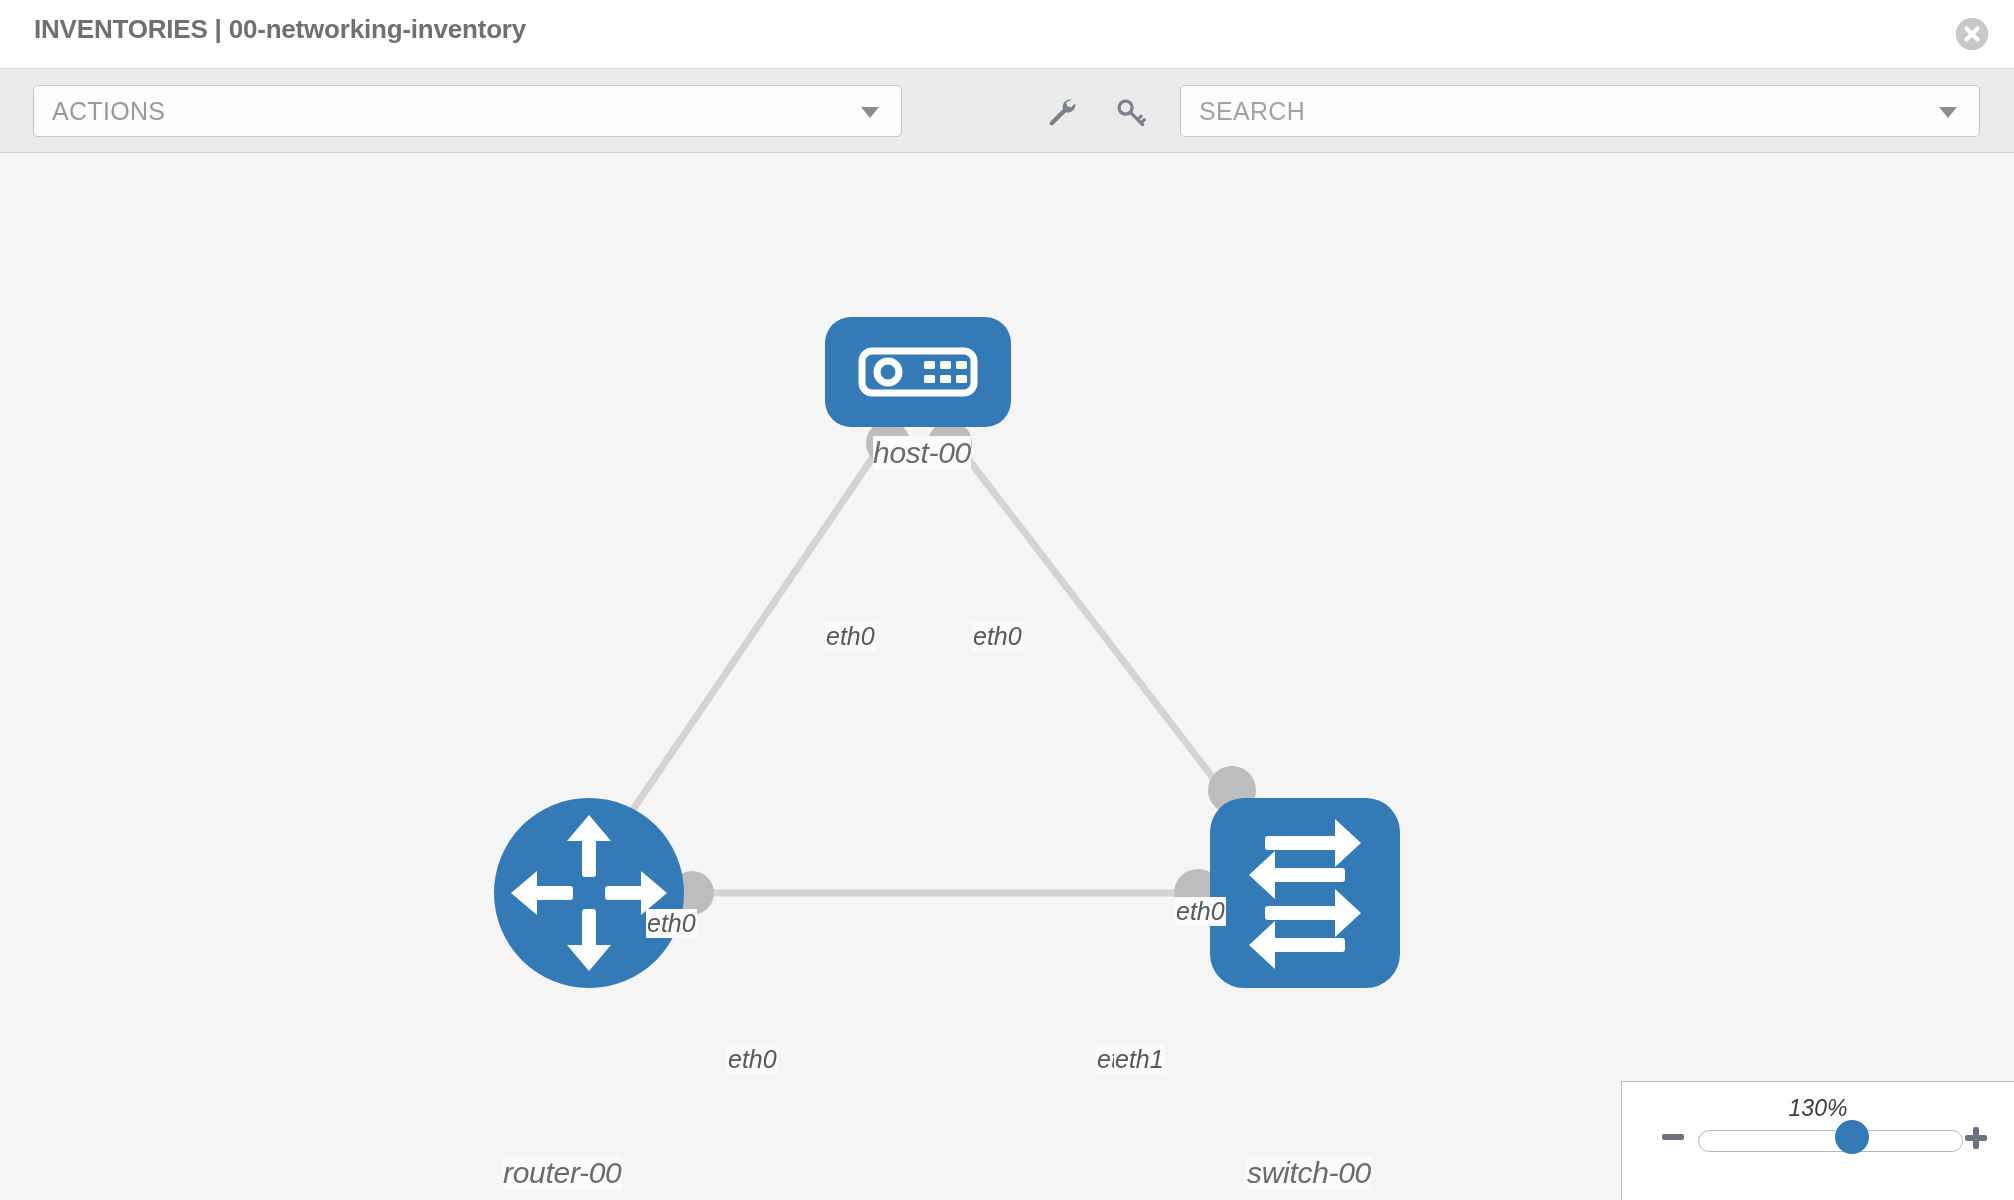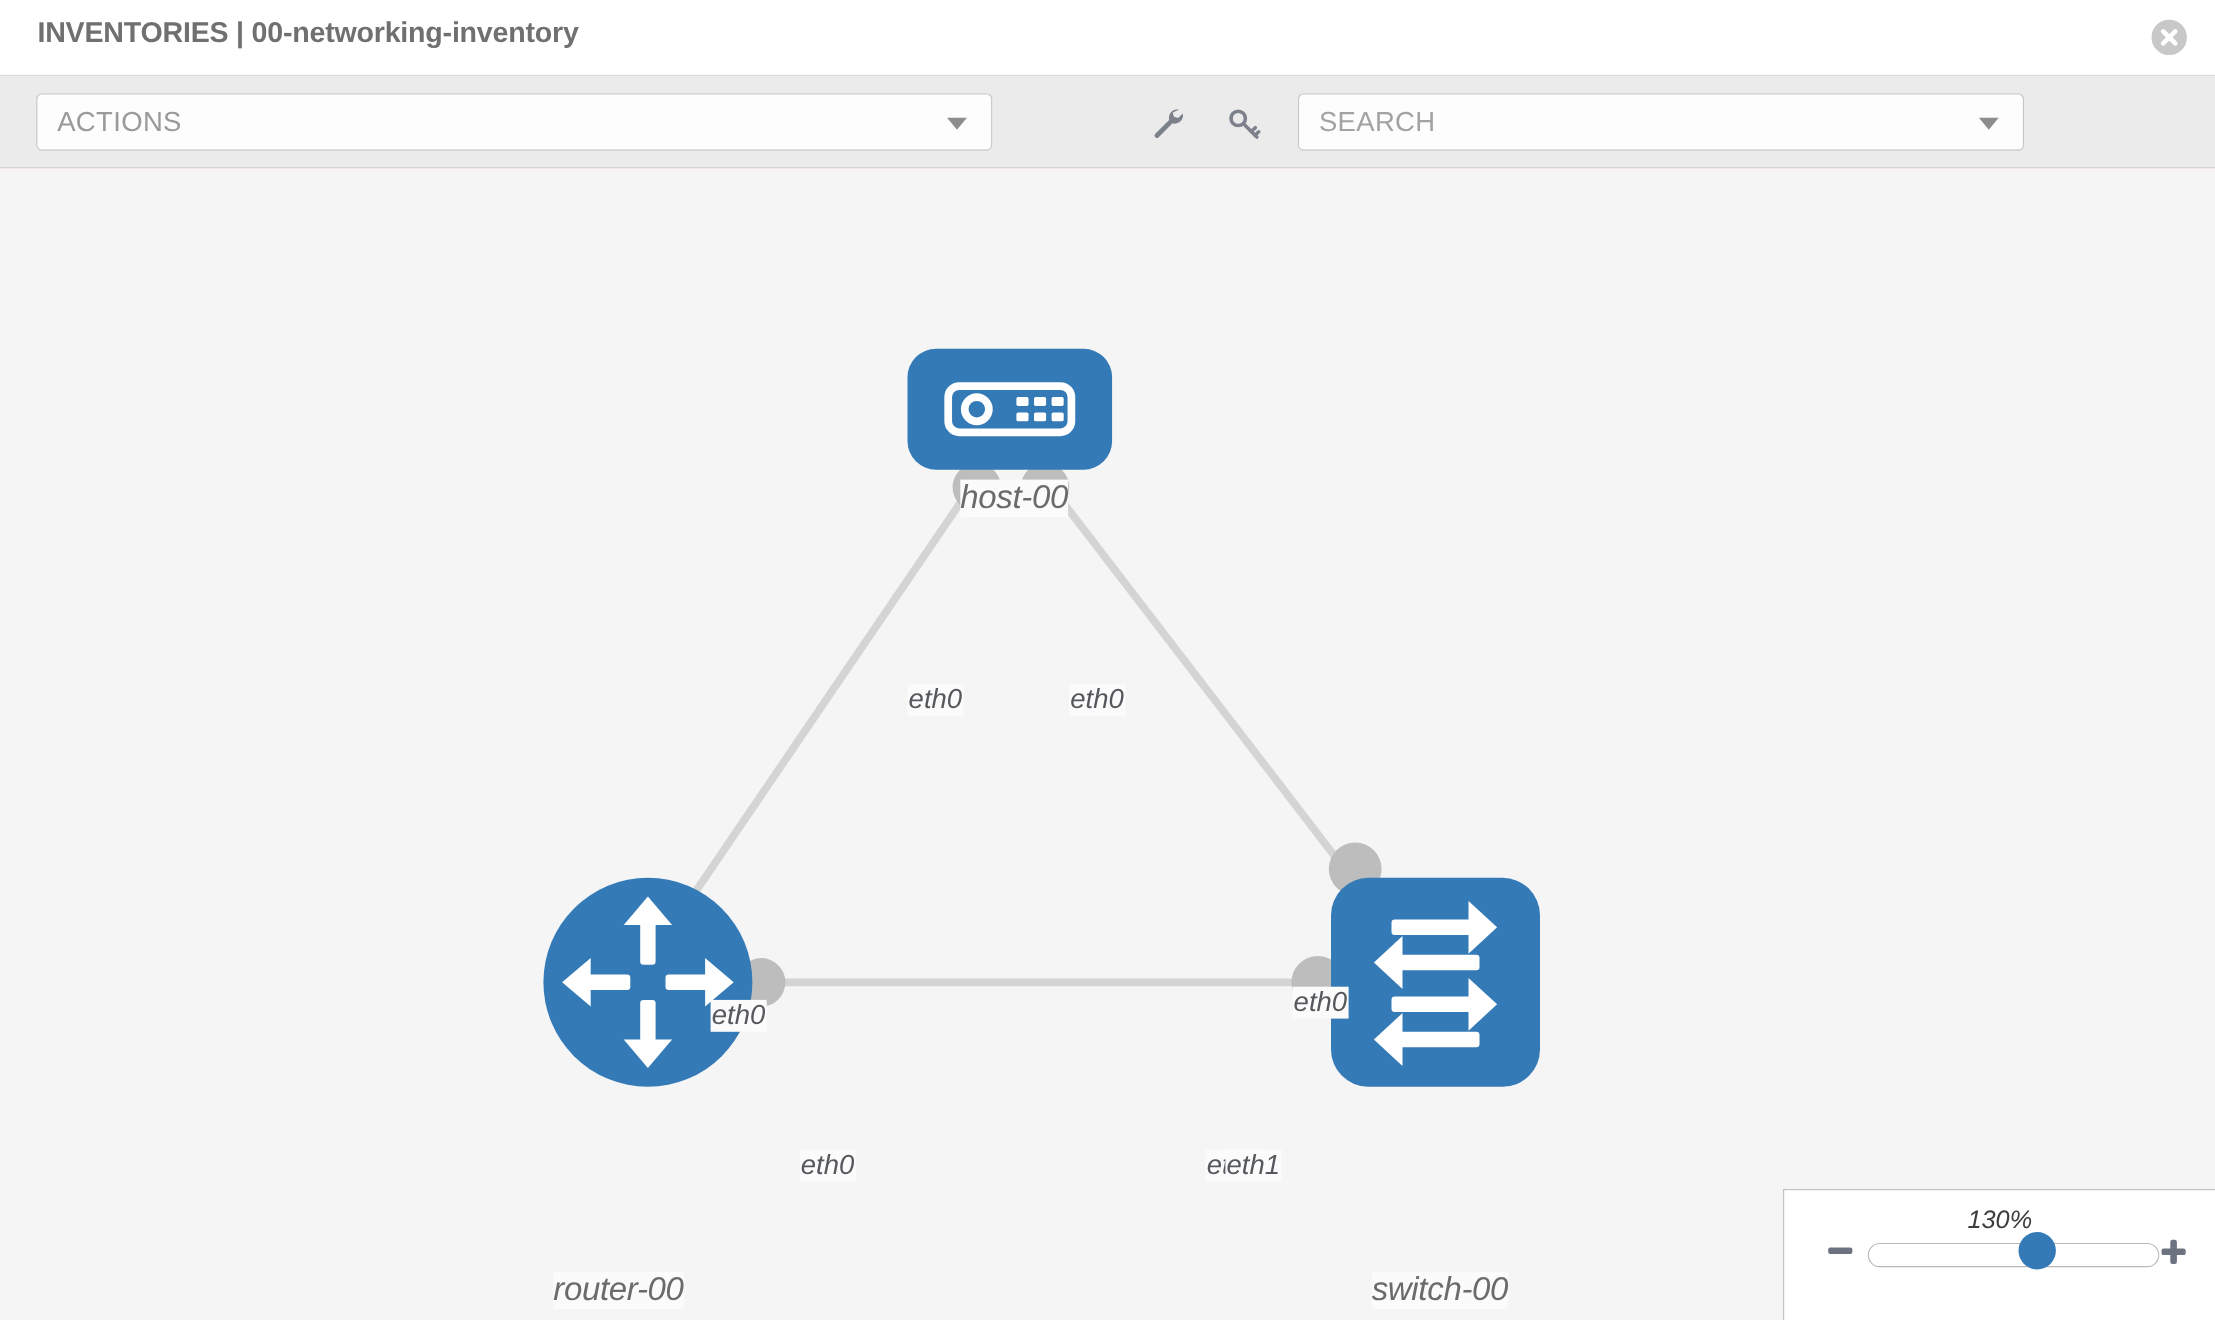--- a/index.html
+++ b/index.html
@@ -9,21 +9,21 @@
     height: 1200px;
     overflow: hidden;
     background: #ffffff;
     font-family: "Liberation Sans", sans-serif;
   }
 
   #app {
     position: relative;
     width: 2014px;
     height: 1200px;
-    background: #fca5a5;
+    background: #b91c1c;
   }
 
   
   .header {
     position: absolute;
     left: 0; top: 0;
     width: 2014px;
     height: 69px;
     background: #ffffff;
     border-bottom: 1px solid #d7d7d7;
@@ -98,21 +98,21 @@
     cursor: pointer;
     color: #7d818c;
   }
   .wrench-icon { left: 1046px; }
   .key-icon    { left: 1114px; }
 
   .search-box {
     position: absolute;
     left: 1180px;
     top: 16px;
-    width: 660px;
+    width: 800px;
     height: 52px;
     background: #fdfdfd;
     border: 1px solid #c6c6c6;
     border-radius: 5px;
     box-sizing: border-box;
     cursor: text;
   }
   .search-box .placeholder {
     position: absolute;
     left: 18px;

